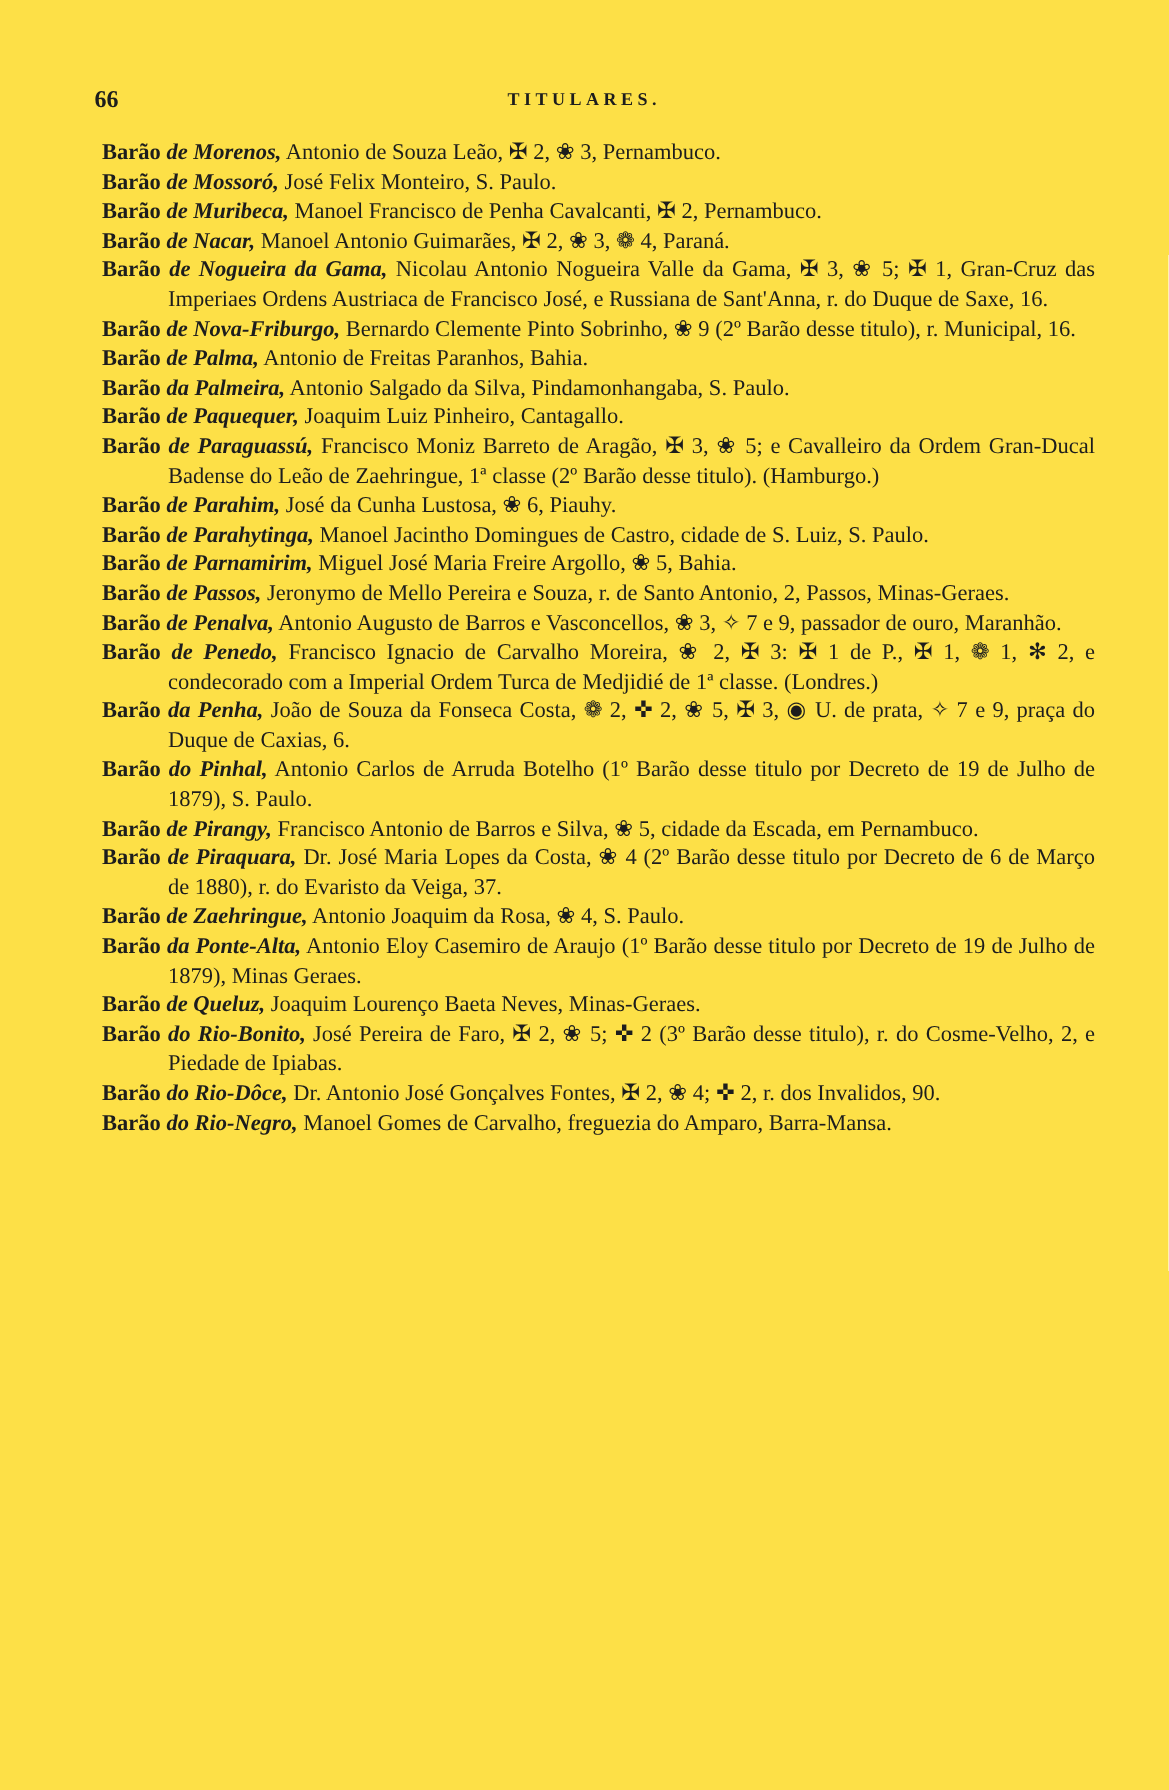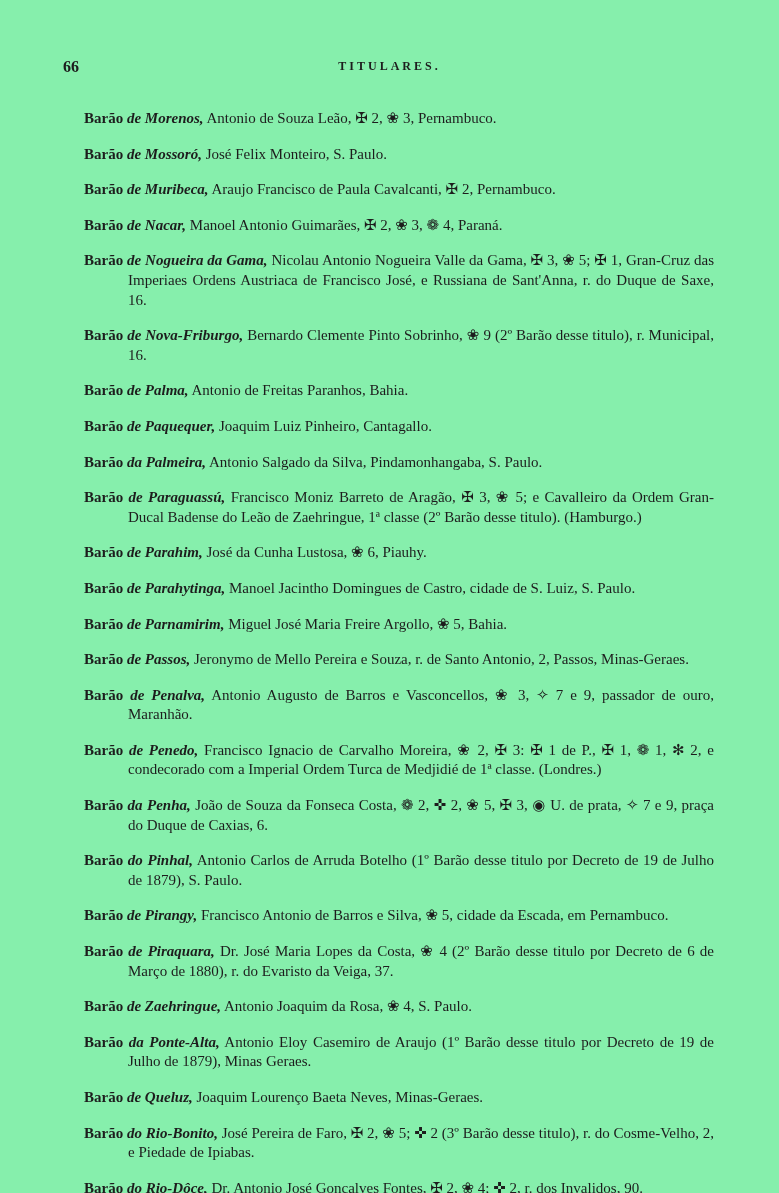--- a/index.html
+++ b/index.html
@@ -4,21 +4,21 @@
 <style>
   html, body {
     margin: 0;
     padding: 0;
     background: #ffffff;
   }
   .page {
     position: relative;
     width: 779px;
     height: 1193px;
-    background: #86efac;
+    background: #fde047;
     color: #1d1d1d;
     font-family: "Liberation Serif", "DejaVu Serif", serif;
     font-size: 15px;
     line-height: 19.6px;
     box-sizing: border-box;
     overflow: hidden;
   }
   .page-header {
     position: absolute;
     top: 57px;
@@ -44,21 +44,21 @@
     letter-spacing: 3px;
   }
   .entries {
     position: absolute;
     top: 93px;
     left: 68px;
     width: 662px;
     text-align: justify;
   }
   .entry {
-    margin: 16px;
+    margin: 0;
     padding-left: 44px;
     text-indent: -44px;
   }
   .entry .prefix {
     font-weight: bold;
   }
   .entry .title {
     font-style: italic;
     font-weight: 600;
   }
@@ -72,35 +72,35 @@
 <div class="page">
   <div class="page-header">
     <span class="page-number">66</span>
     <span class="running-title">TITULARES.</span>
   </div>
   <div class="entries">
   <p class="entry"><span class="prefix">Barão</span> <span class="title">de Morenos,</span> <span class="text decor">Antonio de Souza Leão, ✠ 2, ❀ 3, Pernambuco.</span></p>
 
   <p class="entry"><span class="prefix">Barão</span> <span class="title">de Mossoró,</span> <span class="text decor">José Felix Monteiro, S. Paulo.</span></p>
 
-  <p class="entry"><span class="prefix">Barão</span> <span class="title">de Muribeca,</span> <span class="text decor">Araujo Francisco de Paula Cavalcanti, ✠ 2, Pernambuco.</span></p>
+  <p class="entry"><span class="prefix">Barão</span> <span class="title">de Muribeca,</span> <span class="text decor">Manoel Francisco de Penha Cavalcanti, ✠ 2, Pernambuco.</span></p>
 
   <p class="entry"><span class="prefix">Barão</span> <span class="title">de Nacar,</span> <span class="text decor">Manoel Antonio Guimarães, ✠ 2, ❀ 3, ❁ 4, Paraná.</span></p>
 
 
   <p class="entry"><span class="prefix">Barão</span> <span class="title">de Nogueira da Gama,</span> <span class="text decor">Nicolau Antonio Nogueira Valle da Gama, ✠ 3, ❀ 5; ✠ 1, Gran-Cruz das Imperiaes Ordens Austriaca de Francisco José, e Russiana de Sant'Anna, r. do Duque de Saxe, 16.</span></p>
 
   <p class="entry"><span class="prefix">Barão</span> <span class="title">de Nova-Friburgo,</span> <span class="text decor">Bernardo Clemente Pinto Sobrinho, ❀ 9 (2º Barão desse titulo), r. Municipal, 16.</span></p>
 
 
   <p class="entry"><span class="prefix">Barão</span> <span class="title">de Palma,</span> <span class="text decor">Antonio de Freitas Paranhos, Bahia.</span></p>
 
+  <p class="entry"><span class="prefix">Barão</span> <span class="title">da Palmeira,</span> <span class="text decor">Antonio Salgado da Silva, Pindamonhangaba, S. Paulo.</span></p>
+
   <p class="entry"><span class="prefix">Barão</span> <span class="title">de Paquequer,</span> <span class="text decor">Joaquim Luiz Pinheiro, Cantagallo.</span></p>
-
-  <p class="entry"><span class="prefix">Barão</span> <span class="title">da Palmeira,</span> <span class="text decor">Antonio Salgado da Silva, Pindamonhangaba, S. Paulo.</span></p>
 
   <p class="entry"><span class="prefix">Barão</span> <span class="title">de Paraguassú,</span> <span class="text decor">Francisco Moniz Barreto de Aragão, ✠ 3, ❀ 5; e Cavalleiro da Ordem Gran-Ducal Badense do Leão de Zaehringue, 1ª classe (2º Barão desse titulo). (Hamburgo.)</span></p>
 
   <p class="entry"><span class="prefix">Barão</span> <span class="title">de Parahim,</span> <span class="text decor">José da Cunha Lustosa, ❀ 6, Piauhy.</span></p>
 
   <p class="entry"><span class="prefix">Barão</span> <span class="title">de Parahytinga,</span> <span class="text decor">Manoel Jacintho Domingues de Castro, cidade de S. Luiz, S. Paulo.</span></p>
 
   <p class="entry"><span class="prefix">Barão</span> <span class="title">de Parnamirim,</span> <span class="text decor">Miguel José Maria Freire Argollo, ❀ 5, Bahia.</span></p>
 
   <p class="entry"><span class="prefix">Barão</span> <span class="title">de Passos,</span> <span class="text decor">Jeronymo de Mello Pereira e Souza, r. de Santo Antonio, 2, Passos, Minas-Geraes.</span></p>

